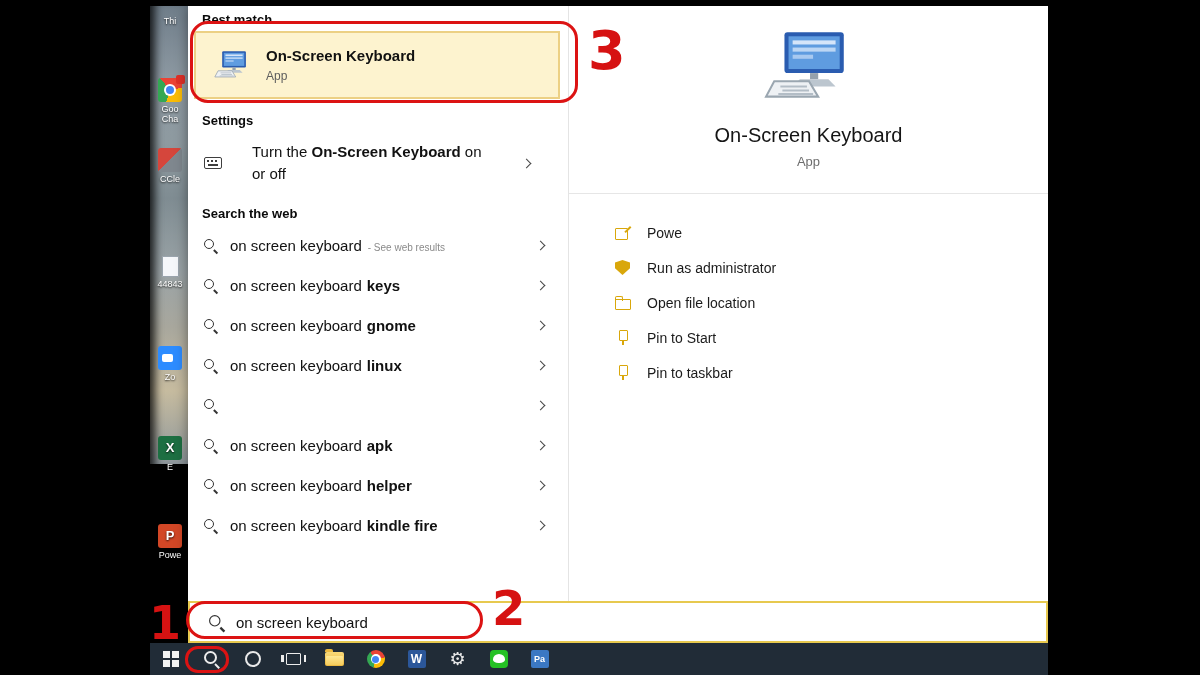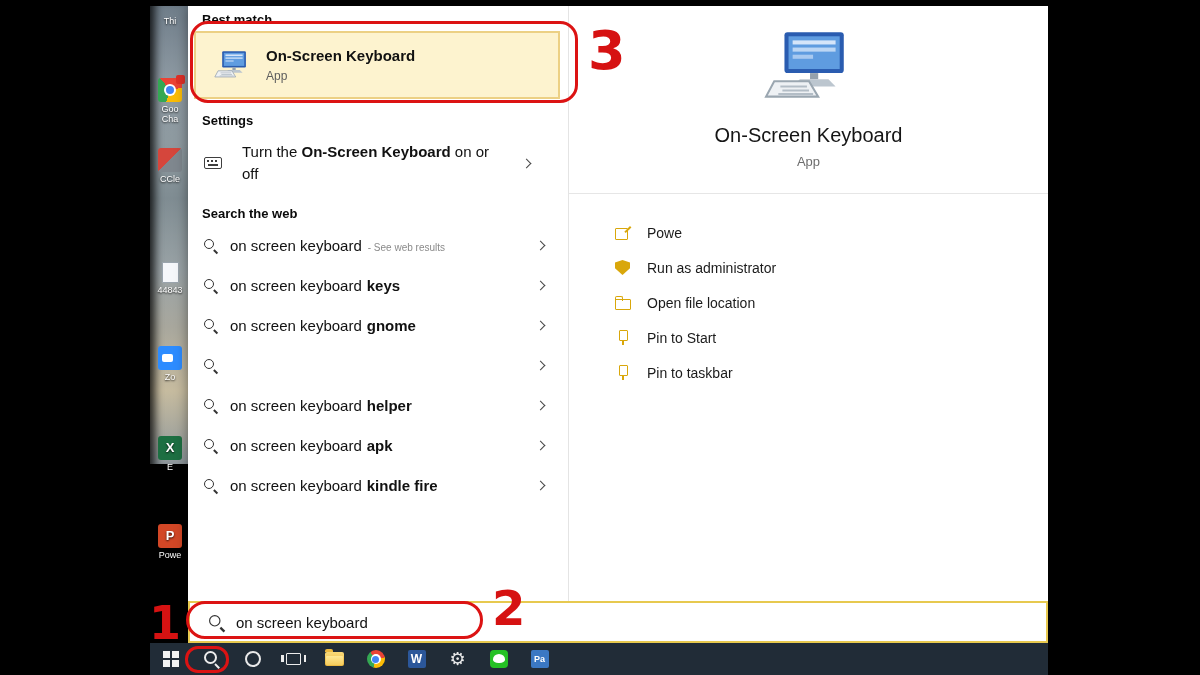--- a/index.html
+++ b/index.html
@@ -30,21 +30,21 @@
 
   
   .flyout{position:absolute;left:188px;top:6px;width:860px;height:637px;background:#fff;
     box-shadow:0 0 12px rgba(0,0,0,.45)}
   .left-col{position:absolute;left:0;top:0;width:380px;height:661px;background:#fff;padding-top:2px}
   .sec{font-size:13px;font-weight:700;color:#0a0a0a;padding:4px 0 4px 14px;line-height:15px}
   .best{height:68px;margin:0 8px 10px 6px;background:#fdf3cf;border:2px solid #ecd084;
     display:flex;align-items:center;padding-left:18px;gap:16px;cursor:pointer}
   .best-title{font-size:15px;font-weight:700;color:#111}
   .best-sub{font-size:12px;color:#5d5d5d;margin-top:5px}
-  .settings-row{display:flex;align-items:center;gap:20px;padding:6px 18px 6px 16px;min-height:62px;margin-bottom:8px;cursor:pointer}
+  .settings-row{display:flex;align-items:center;gap:30px;padding:6px 18px 6px 16px;min-height:62px;margin-bottom:8px;cursor:pointer}
   .settings-txt{font-size:15px;line-height:1.5;color:#111;width:276px;text-align:left}
   .web-row{display:flex;align-items:center;gap:13px;height:40px;padding-left:16px;font-size:15px;color:#111;cursor:pointer}
   .wr-text .b{margin-left:5px;font-weight:700}
   .wr-text .b:empty,.wr-text .meta:empty{display:none}
   .wr-text .meta{margin-left:6px;color:#8a8a8a;font-size:10px}
   .chev{margin-left:auto;margin-right:24px;width:7px;height:7px;border-right:1.7px solid #454545;border-top:1.7px solid #454545;transform:rotate(45deg);flex:0 0 auto}
   .settings-row .chev{margin-right:20px}
   .mag{width:13px;height:13px;position:relative;flex:0 0 13px}
   .mag::before{content:'';position:absolute;left:0;top:0;width:8px;height:8px;border:1.6px solid #333;border-radius:50%}
   .mag::after{content:'';position:absolute;left:9.5px;top:10px;width:5px;height:1.6px;background:#333;transform:rotate(45deg);transform-origin:left center}
@@ -123,21 +123,21 @@
     <div class="dicon" style="top:72px">
       <div class="ic d-chrome">
           <span class="d-badge"></span>
         </div>
       <div class="dlabel">Goo Cha</div>
     </div>
     <div class="dicon" style="top:142px">
       <div class="ic d-ccleaner"></div>
       <div class="dlabel">CCle</div>
     </div>
-    <div class="dicon" style="top:256px">
+    <div class="dicon" style="top:250px">
       <div class="d-file"></div>
       <div class="dlabel">44843</div>
     </div>
     <div class="dicon" style="top:340px">
       <div class="ic d-zoom"></div>
       <div class="dlabel">Zo</div>
     </div>
     <div class="dicon" style="top:430px">
       <div class="ic d-excel"></div>
       <div class="dlabel">E</div>
@@ -191,30 +191,35 @@
         <span class="wr-text"><span class="t">on screen keyboard</span><b class="b">keys</b></span>
         <span class="chev"></span>
       </div>
       <div class="web-row">
         <span class="mag"></span>
         <span class="wr-text"><span class="t">on screen keyboard</span><b class="b">gnome</b></span>
         <span class="chev"></span>
       </div>
       <div class="web-row">
         <span class="mag"></span>
+        <span class="wr-text"><span class="t">on screen keyboard</span><b class="b">linux</b></span>
+        <span class="chev"></span>
+      </div>
+      <div class="web-row">
+        <span class="mag"></span>
+        <span class="chev"></span>
+      </div>
+      <div class="web-row">
+        <span class="mag"></span>
+        <span class="wr-text"><span class="t">on screen keyboard</span><b class="b">apk</b></span>
         <span class="chev"></span>
       </div>
       <div class="web-row">
         <span class="mag"></span>
         <span class="wr-text"><span class="t">on screen keyboard</span><b class="b">helper</b></span>
-        <span class="chev"></span>
-      </div>
-      <div class="web-row">
-        <span class="mag"></span>
-        <span class="wr-text"><span class="t">on screen keyboard</span><b class="b">apk</b></span>
         <span class="chev"></span>
       </div>
       <div class="web-row">
         <span class="mag"></span>
         <span class="wr-text"><span class="t">on screen keyboard</span><b class="b">kindle fire</b></span>
         <span class="chev"></span>
       </div>
     </div>
 
     <div class="right-col">

